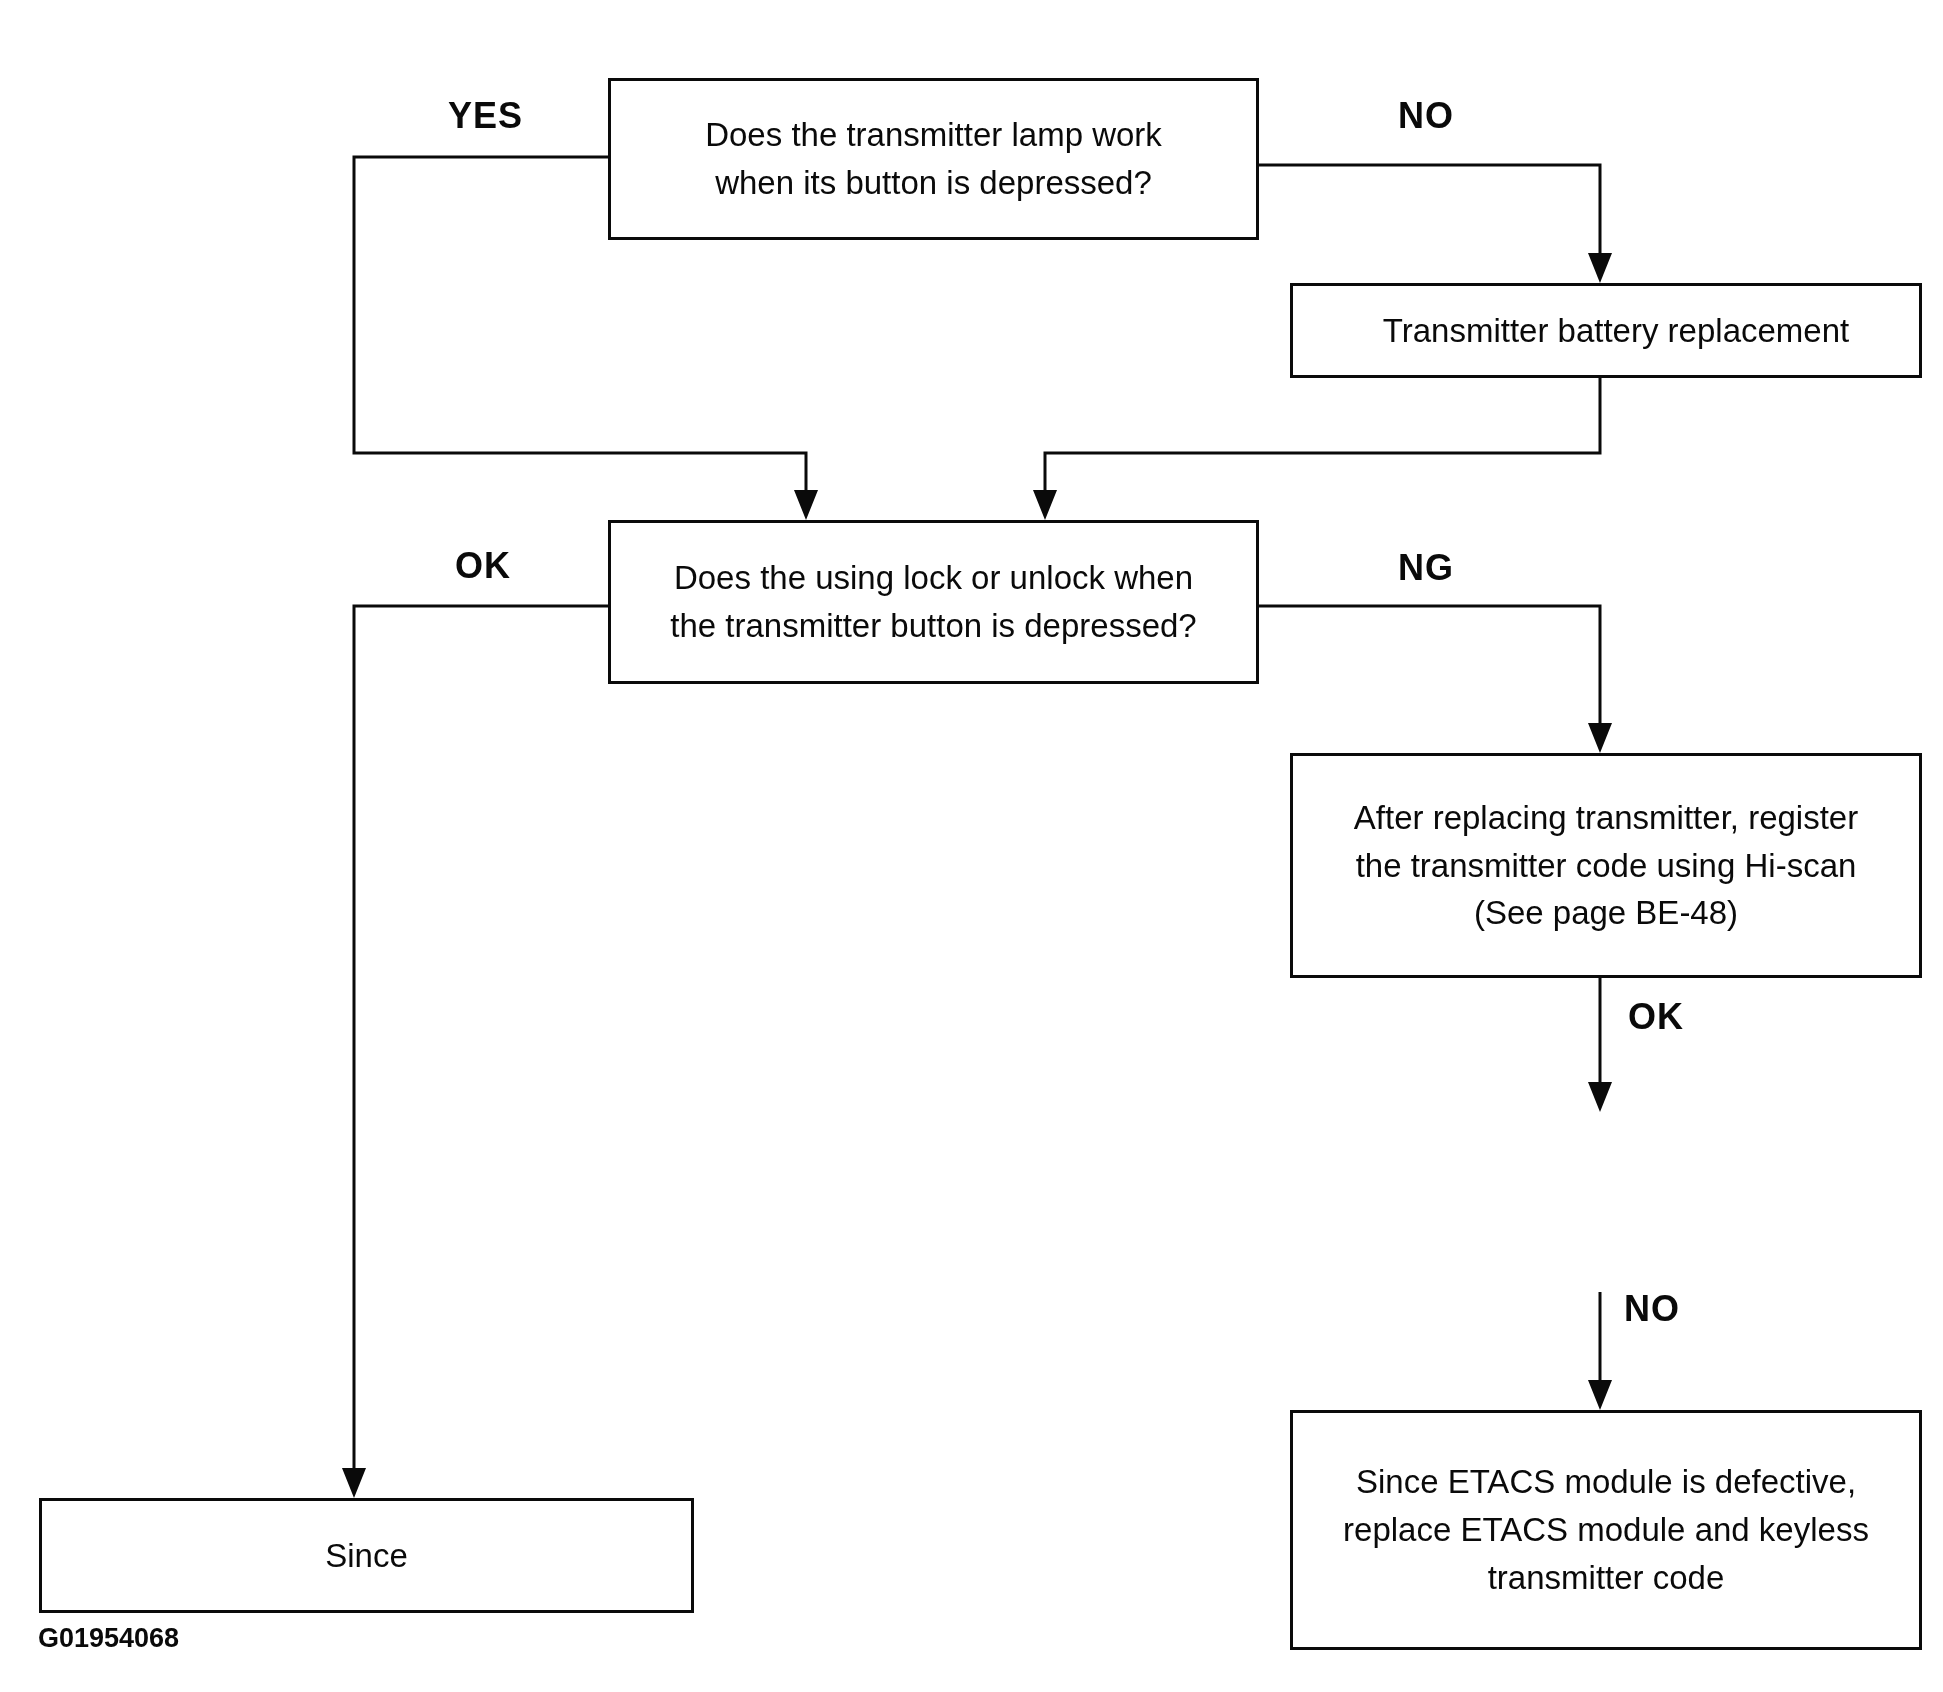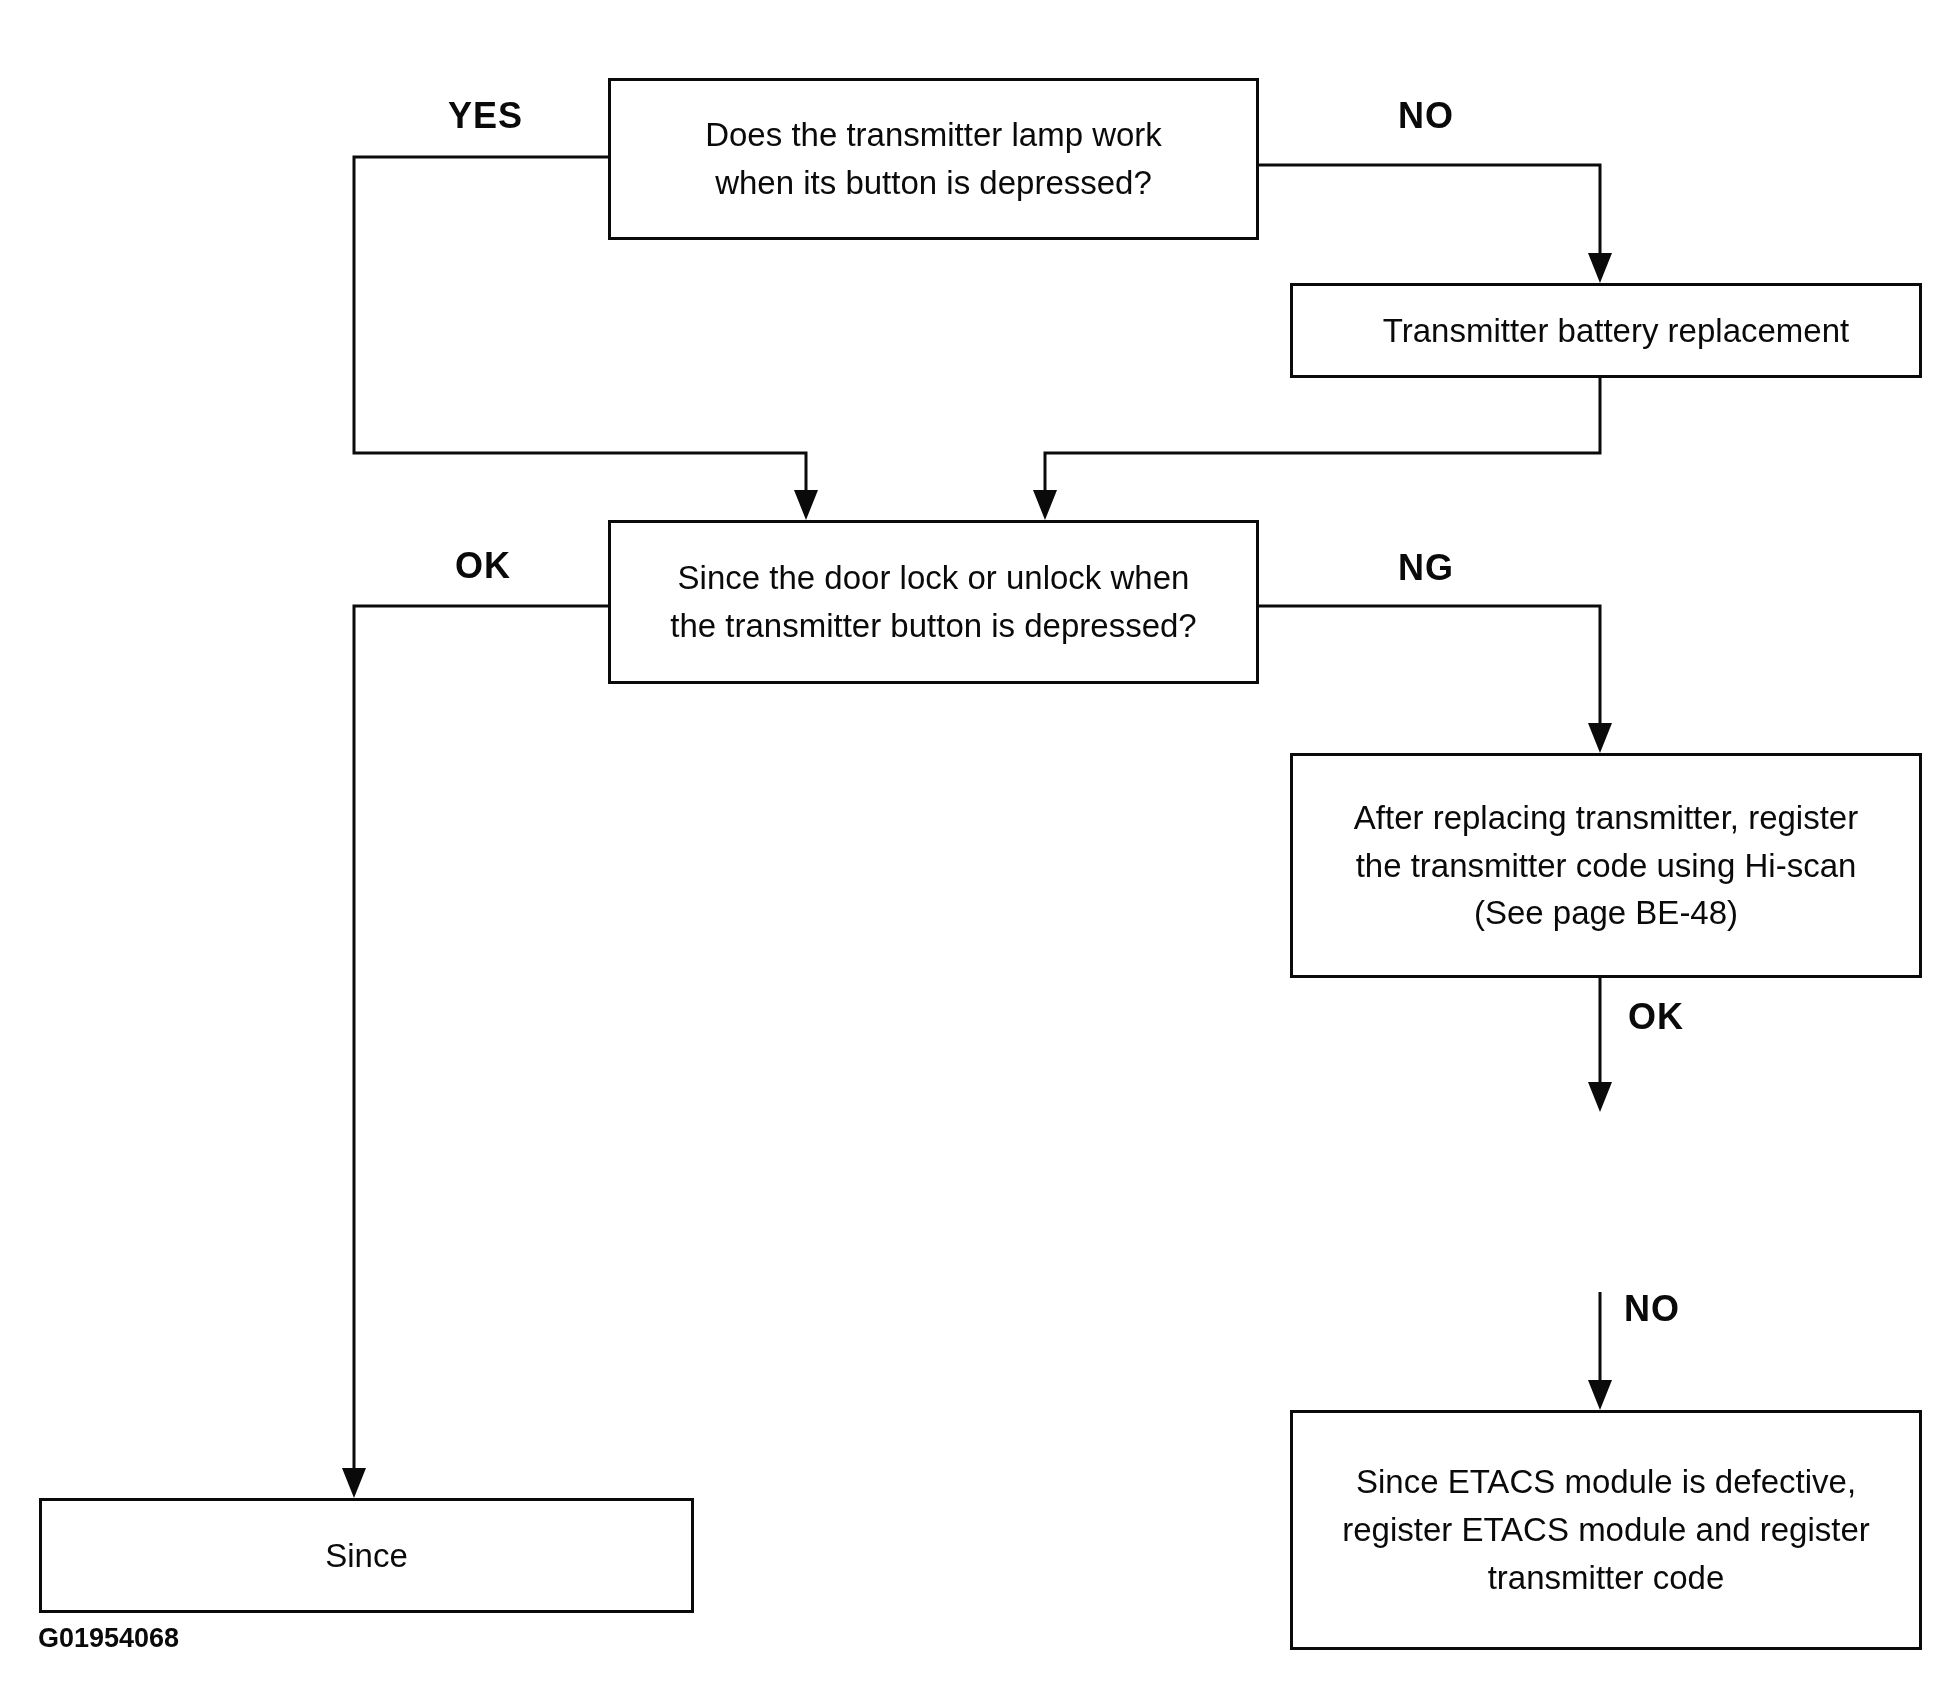--- a/index.html
+++ b/index.html
@@ -110,34 +110,34 @@
   <div class="flow-box" id="box-lamp">
     <span class="txt">Does the transmitter lamp work
 when its button is depressed?</span>
   </div>
 
   <div class="flow-box" id="box-battery">
     <span class="txt">Transmitter battery replacement</span>
   </div>
 
   <div class="flow-box" id="box-door">
-    <span class="txt">Since the door lock or unlock when
+    <span class="txt">Does the using lock or unlock when
 the transmitter button is depressed?</span>
   </div>
 
   <div class="flow-box" id="box-register">
     <span class="txt">After replacing transmitter, register
 the transmitter code using Hi-scan
 (See page BE-48)</span>
   </div>
 
 
   <div class="flow-box" id="box-etacs">
     <span class="txt">Since ETACS module is defective,
-register ETACS module and register
+replace ETACS module and keyless
 transmitter code</span>
   </div>
 
   <div class="flow-box" id="box-normal">
     <span class="txt">Since</span>
   </div>
 
   <div class="edge-label" id="label-yes">YES</div>
   <div class="edge-label" id="label-no">NO</div>
   <div class="edge-label" id="label-ok-left">OK</div>

